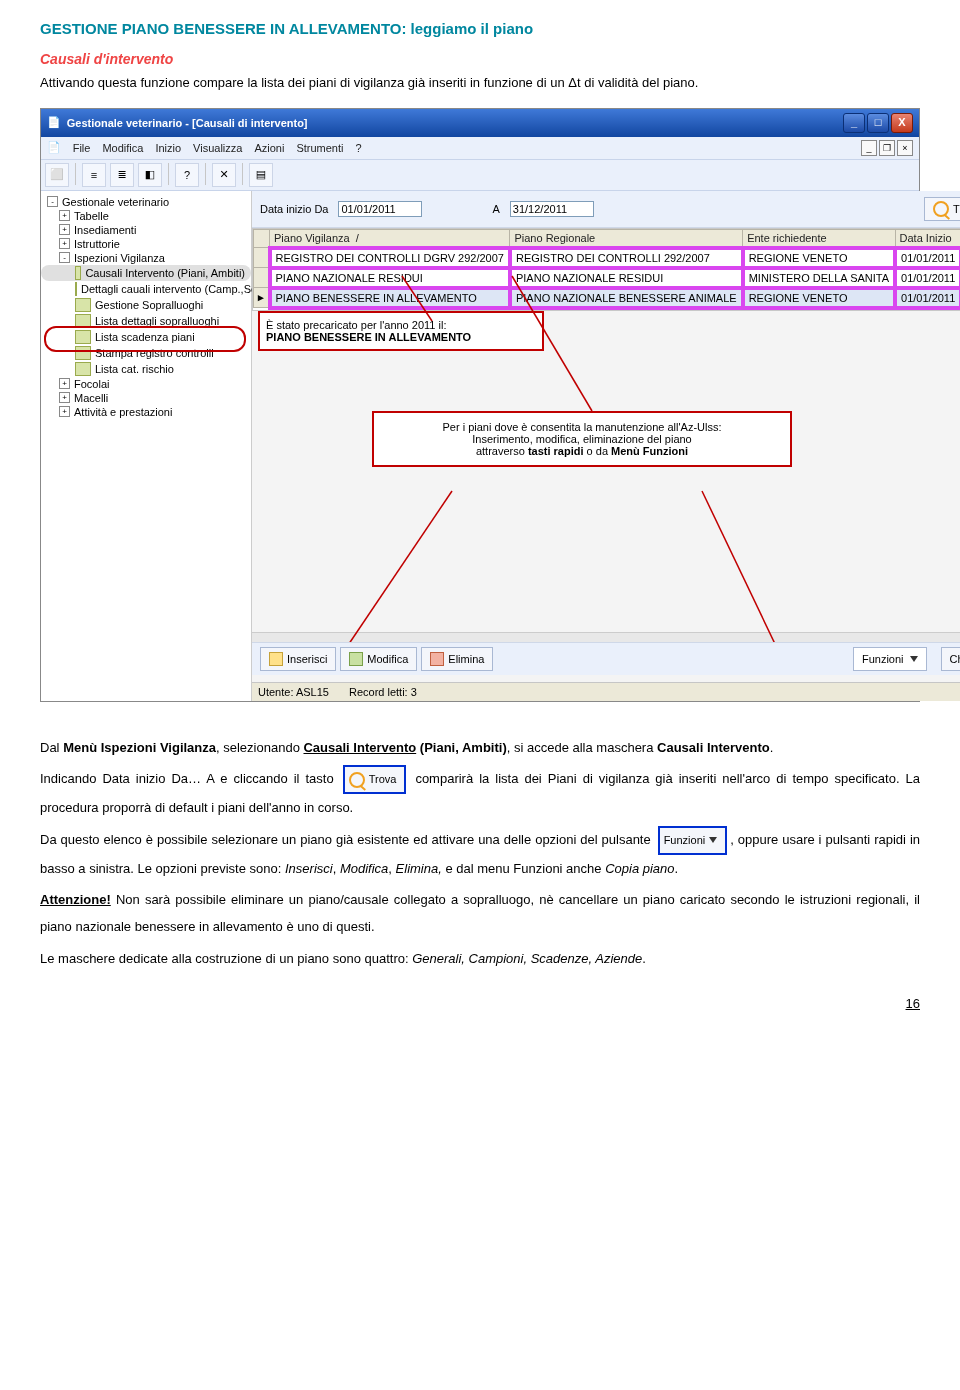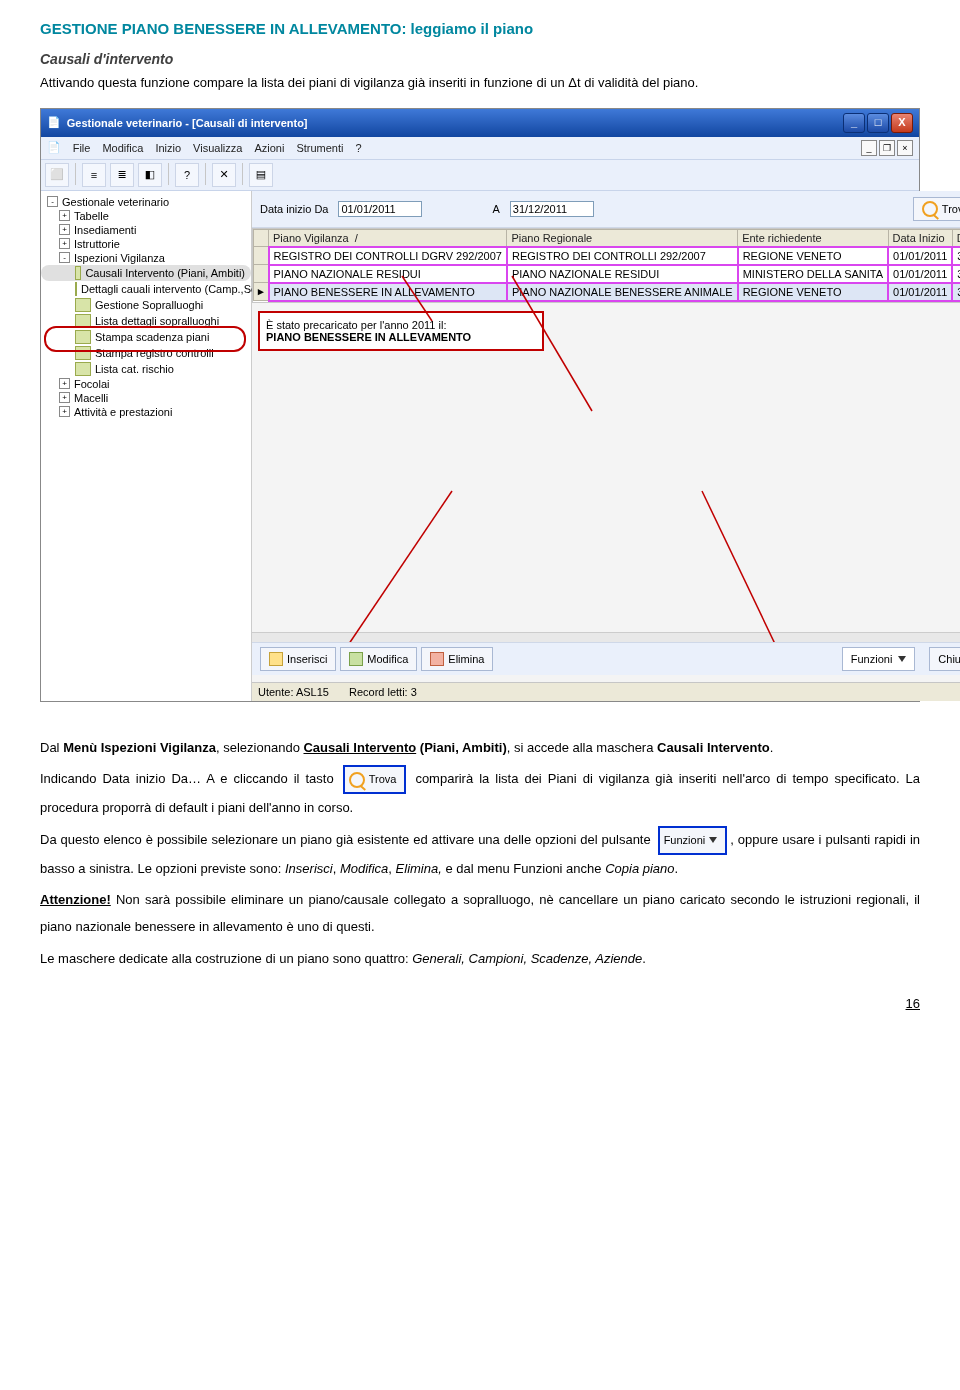--- a/index.html
+++ b/index.html
@@ -11,21 +11,21 @@
     background: #fff;
     width: 880px;
   }
   .title {
     color: #00879f;
     font-weight: bold;
     font-size: 15px;
     margin-bottom: 14px;
   }
   .subtitle {
-    color: #404040;
+    color: #ef4444;
     font-weight: bold;
     font-style: italic;
     font-size: 14px;
     margin-bottom: 6px;
   }
   .intro {
     line-height: 1.6;
     margin-bottom: 14px;
   }
   
@@ -147,21 +147,21 @@
   }
   table.grid th {
     background:#ece9d8;
     border:1px solid #b8b4a6;
     padding:2px 4px;
     text-align:left;
     font-weight:normal;
     color:#222;
   }
   table.grid td {
-    border:2px solid #d946ef;
+    border:4px solid #d946ef;
     padding:2px 4px;
     white-space:nowrap;
   }
   table.grid tr.selrow td { background:#dde6f5; }
   .rowarrow {
     width:12px;text-align:center;color:#000;font-weight:bold;
     background:#ece9d8 !important;border:1px solid #b8b4a6 !important;
   }
   .callout1 {
     position:absolute;
@@ -347,21 +347,21 @@
       <div class="tree-item tree-lv3">
           <span class="ic"></span>
           <span>Gestione Sopralluoghi</span>
         </div>
       <div class="tree-item tree-lv3">
           <span class="ic"></span>
           <span>Lista dettagli sopralluoghi</span>
         </div>
       <div class="tree-item tree-lv3">
           <span class="ic"></span>
-          <span>Stampa scadenza piani</span>
+          <span>Lista scadenza piani</span>
         </div>
       <div class="tree-item tree-lv3">
           <span class="ic"></span>
           <span>Stampa registro controlli</span>
         </div>
       <div class="tree-item tree-lv3">
           <span class="ic"></span>
           <span>Lista cat. rischio</span>
         </div>
       <div class="tree-item tree-lv2">
@@ -432,20 +432,25 @@
 
       <div class="scroll-bottom"></div>
 
       <div class="callout1">
         <div>È stato precaricato per l'anno 2011 il:</div>
         <b>PIANO BENESSERE IN ALLEVAMENTO</b>
       </div>
 
       <div class="redoval"></div>
 
+      <div class="callout2">
+        <div>Per i piani dove è consentita la manutenzione all'Az-Ulss:</div>
+        <div>Inserimento, modifica, eliminazione del piano</div>
+        <div><span>attraverso </span><b>tasti rapidi</b><span> o da </span><b>Menù Funzioni</b></div>
+      </div>
 
       <svg class="connectors">
         <line x1="180" y1="130" x2="150" y2="85" stroke="#c00000" stroke-width="1.5"></line>
         <line x1="340" y1="220" x2="260" y2="85" stroke="#c00000" stroke-width="1.5"></line>
         <line x1="200" y1="300" x2="80" y2="478" stroke="#c00000" stroke-width="1.5"></line>
         <line x1="450" y1="300" x2="535" y2="478" stroke="#c00000" stroke-width="1.5"></line>
       </svg>
 
       <div class="bottombar">
         <div class="bbtn">

